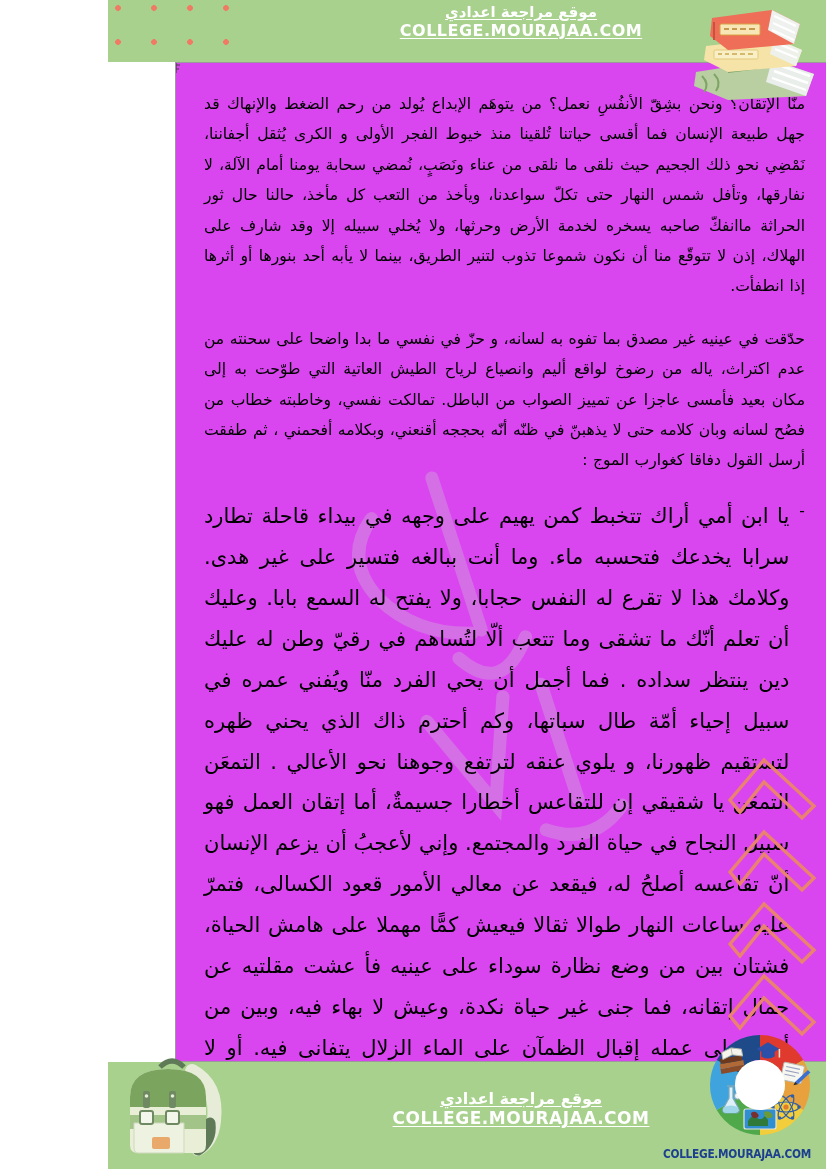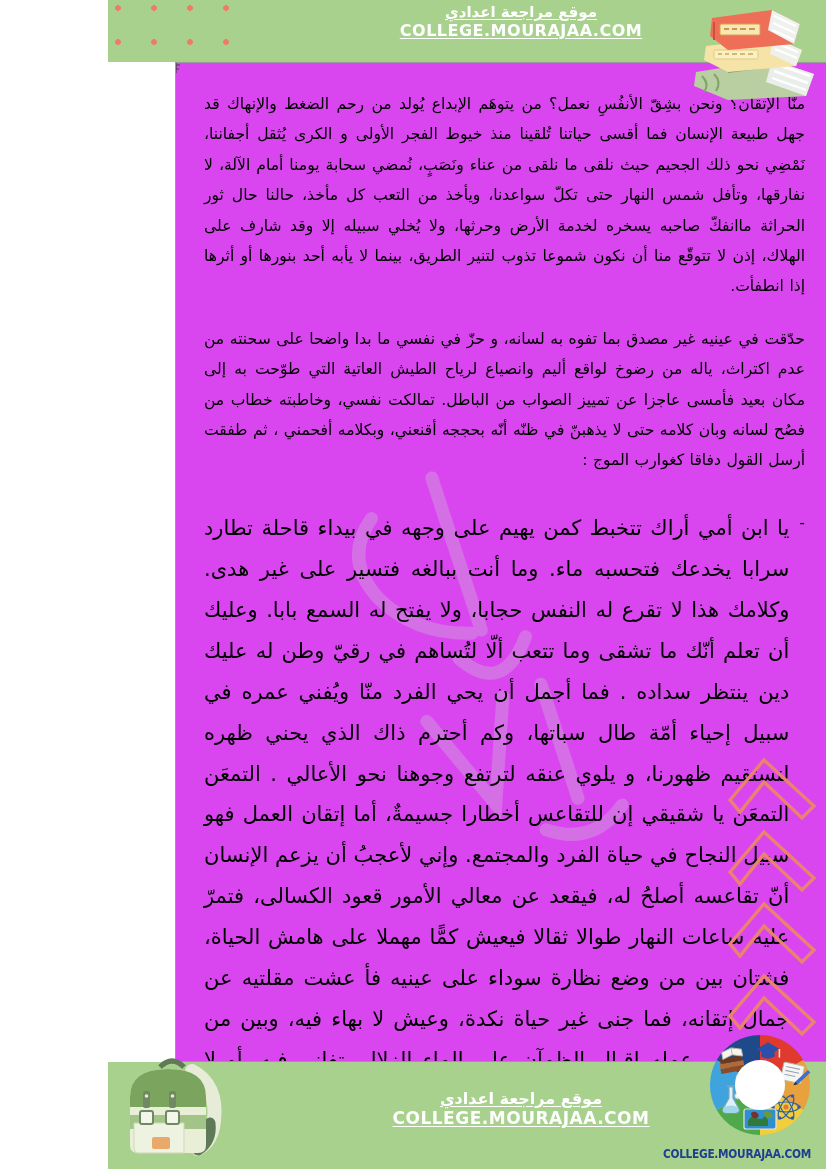--- a/index.html
+++ b/index.html
@@ -254,21 +254,21 @@
     line-height: 1.95;
     color: #000000;
     text-align: justify;
     text-align-last: right;
     word-spacing: 0.5px;
   }
   .para.first {
     margin-bottom: 22px;
   }
   .para.second {
-    margin-bottom: 32px;
+    margin-bottom: 20px;
   }
   .dash-item {
     display: flex;
     flex-direction: row;
     gap: 10px;
     margin: 0;
   }
   .dash-mark {
     flex: 0 0 auto;
     font-size: 15.6px;

